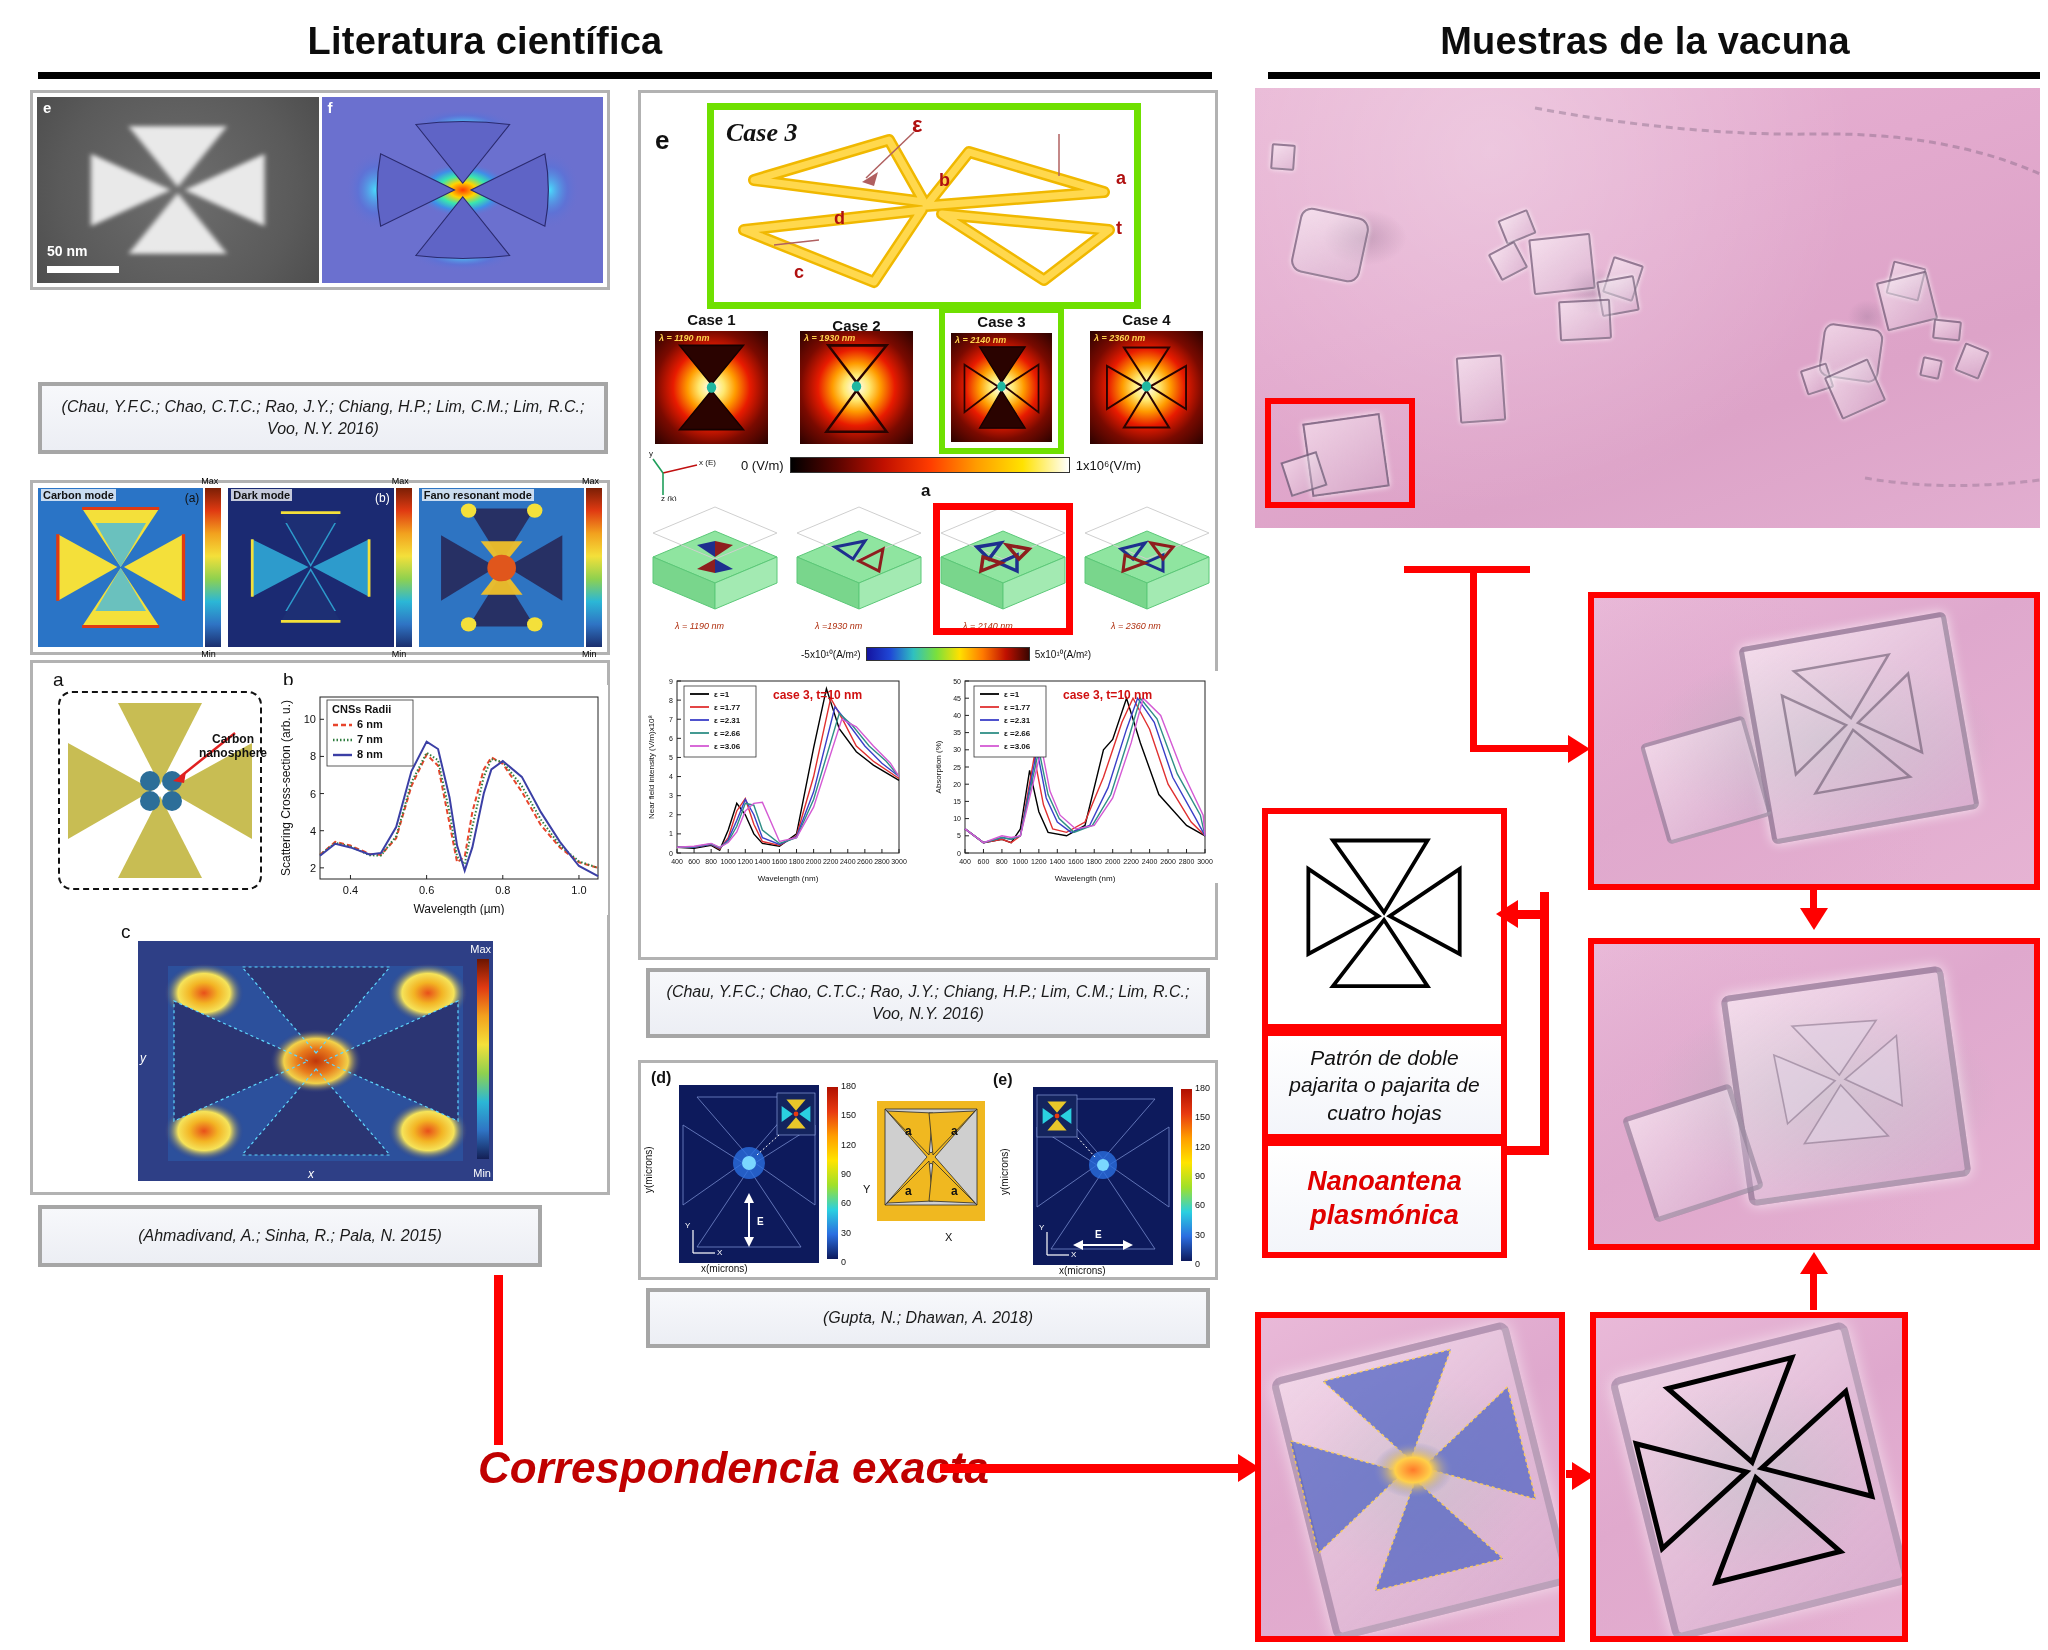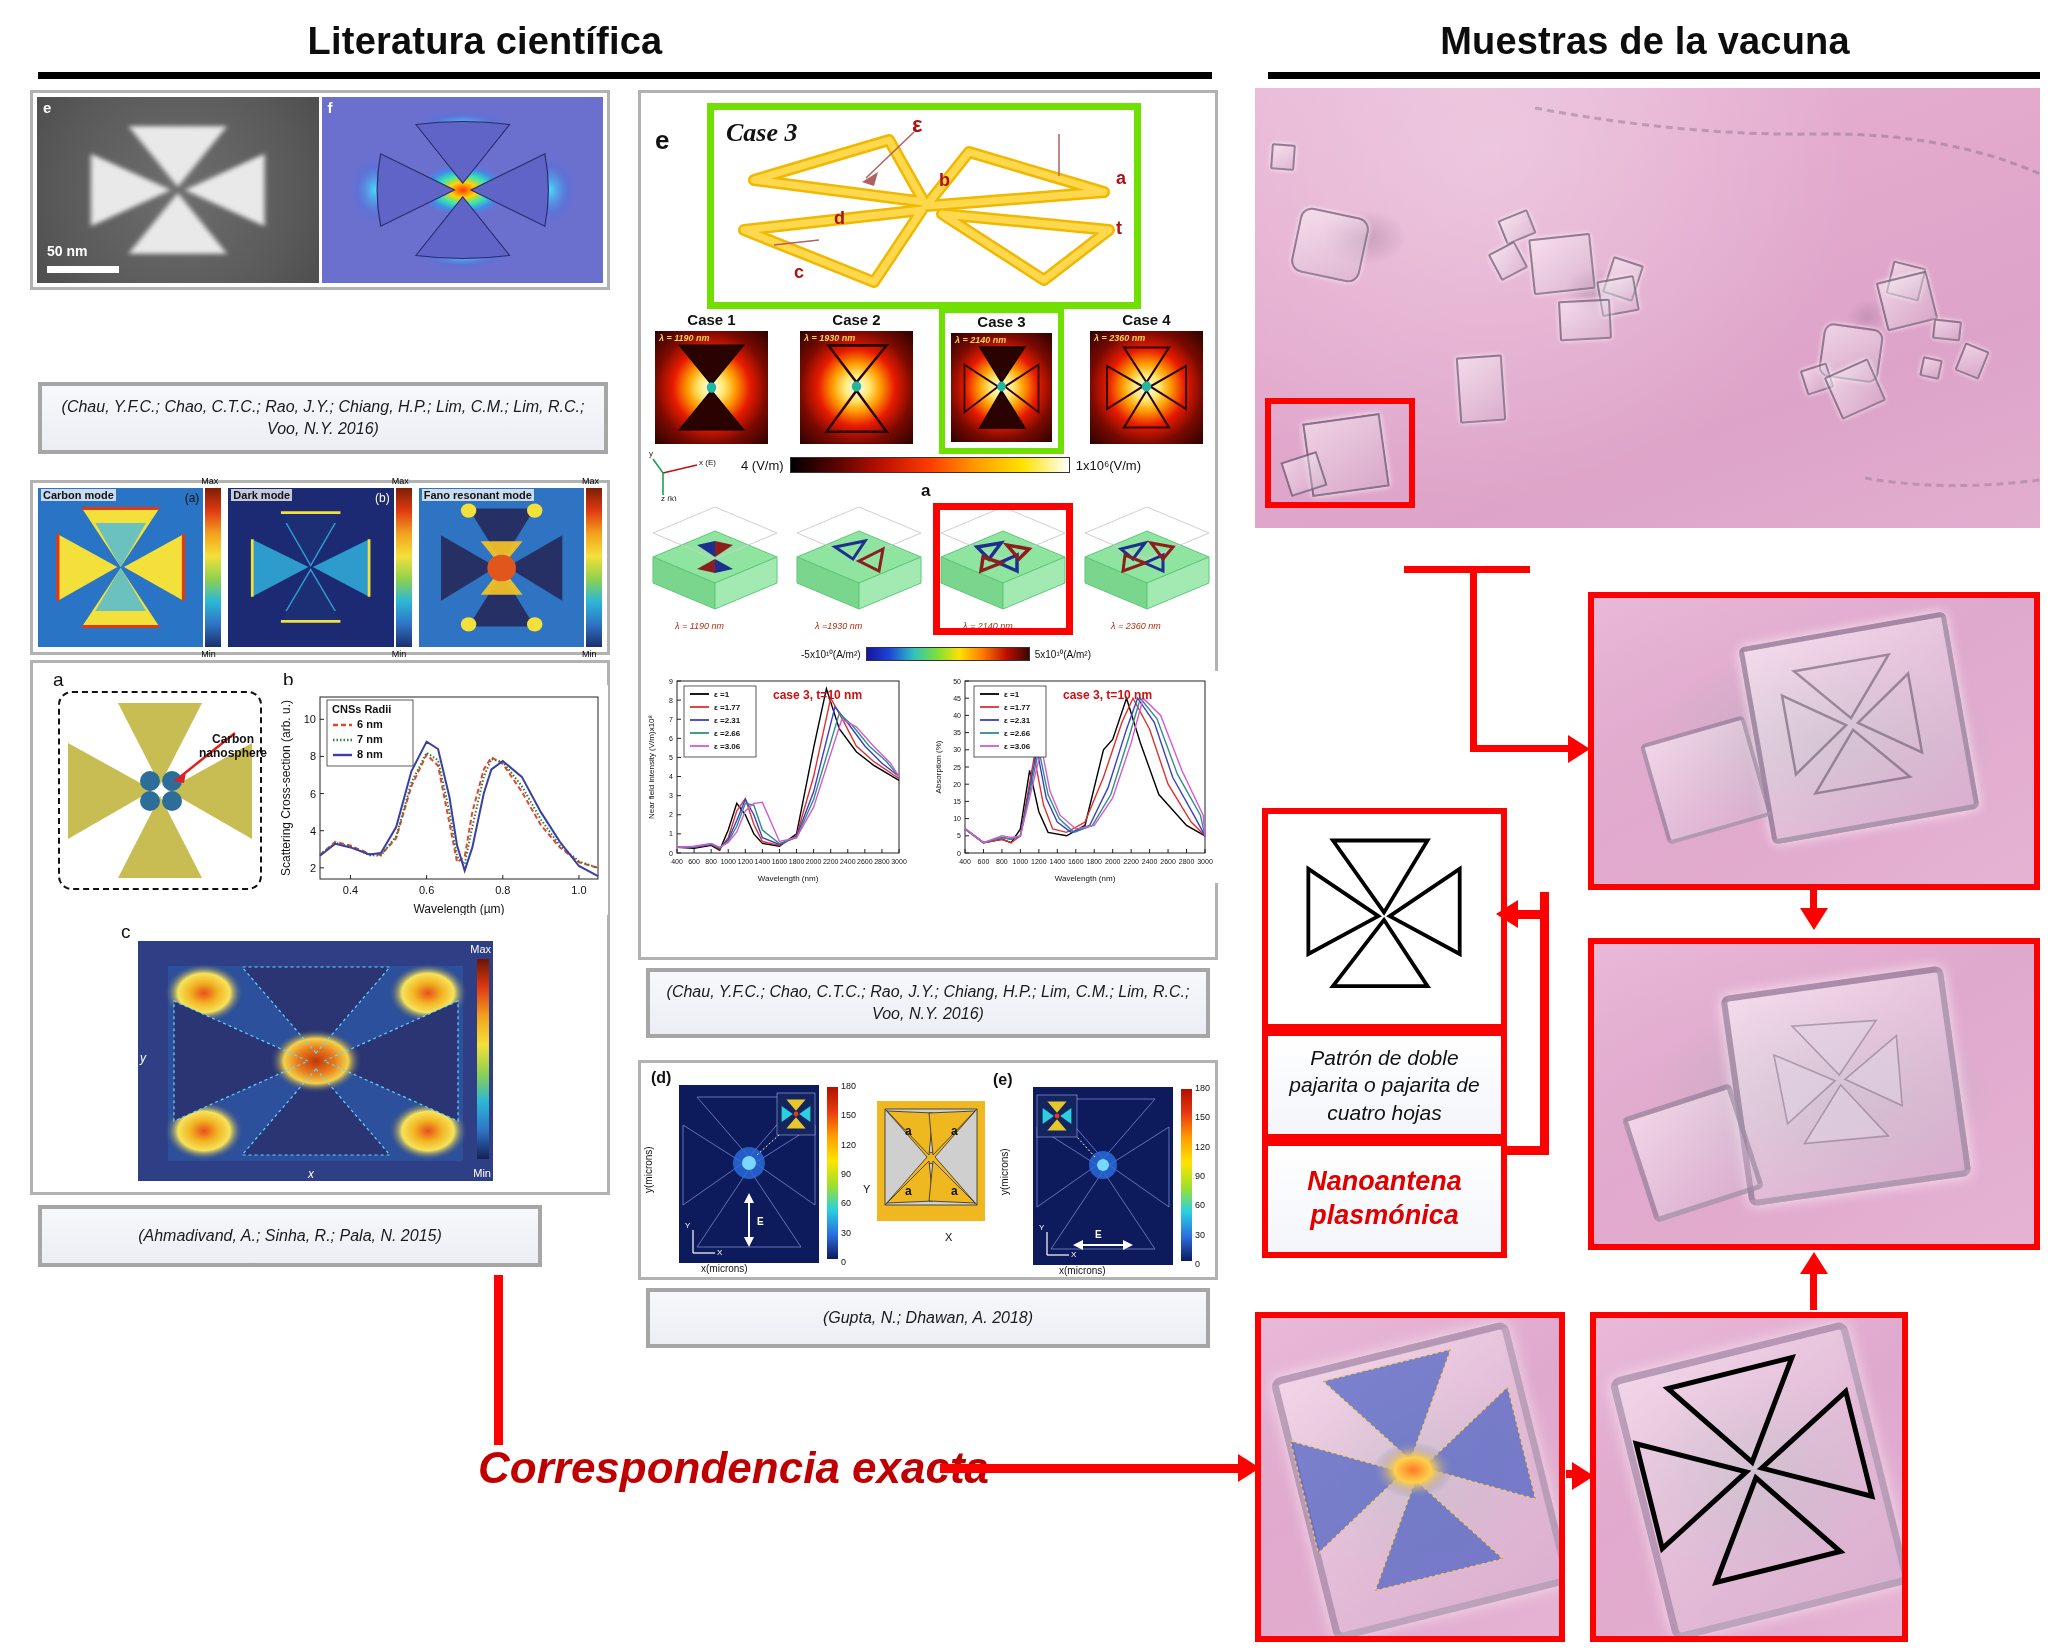--- a/index.html
+++ b/index.html
@@ -383,21 +383,21 @@
             <g fill="#2a0300" stroke="#140100" stroke-width="1.5">
               <polygon points="60,52 26,14 94,14"></polygon>
                 <polygon points="60,58 26,96 94,96"></polygon>
             </g>
             <circle cx="60" cy="55" r="5" fill="#1fb7a0"></circle>
           </svg>
           <div class="abs" style="left:4px;top:2px;font-size:9px;font-style:italic;font-weight:bold;color:#ffd24d;">λ = 1190 nm</div>
         </div>
       </div>
       <div style="flex:1;position:relative;">
-        <div class="abs" style="left:0;right:0;top:0;text-align:center;font-size:15px;font-weight:bold;color:#111;">Case 2</div>
+        <div class="abs" style="left:0;right:0;top:6px;text-align:center;font-size:15px;font-weight:bold;color:#111;">Case 2</div>
         <div class="abs hot-tile" style="left:6px;right:6px;top:20px;bottom:2px;overflow:hidden;">
           <svg viewBox="0 0 120 110" preserveAspectRatio="none" style="position:absolute;inset:0;width:100%;height:100%;">
             <g fill="none" stroke="#2a0300" stroke-width="2.5">
               <polygon points="60,50 30,14 92,14"></polygon>
                 <polygon points="60,58 28,98 92,98"></polygon>
             </g>
             <circle cx="60" cy="54" r="5" fill="#1fb7a0"></circle>
           </svg>
           <div class="abs" style="left:4px;top:2px;font-size:9px;font-style:italic;font-weight:bold;color:#ffd24d;">λ = 1930 nm</div>
         </div>
@@ -432,21 +432,21 @@
             </g>
             <circle cx="60" cy="54" r="5" fill="#1fb7a0"></circle>
           </svg>
           <div class="abs" style="left:4px;top:2px;font-size:9px;font-style:italic;font-weight:bold;color:#ffd24d;">λ = 2360 nm</div>
         </div>
       </div>
     </div>
   </div>
 
   <div class="abs" style="left:100px;top:362px;width:400px;height:20px;display:flex;align-items:center;gap:6px;">
-    <div class="lbl">4 (V/m)</div>
+    <div class="lbl">0 (V/m)</div>
     <div style="flex:1;height:14px;border:1px solid #333;
                 background:linear-gradient(90deg,#000000,#5a0400,#c01000,#ff3c00,#ff9c00,#ffe200,#ffffff);"></div>
     <div class="lbl">1x10⁶(V/m)</div>
   </div>
 
   <div class="abs" style="left:8px;top:352px;width:70px;height:56px;">
     <svg viewBox="0 0 70 56" style="width:100%;height:100%">
       <line x1="14" y1="28" x2="48" y2="20" stroke="#c01010" stroke-width="1.6"></line>
       <line x1="14" y1="28" x2="14" y2="50" stroke="#1f9e5a" stroke-width="1.6"></line>
       <line x1="14" y1="28" x2="4" y2="14" stroke="#1f9e5a" stroke-width="1.6"></line>

